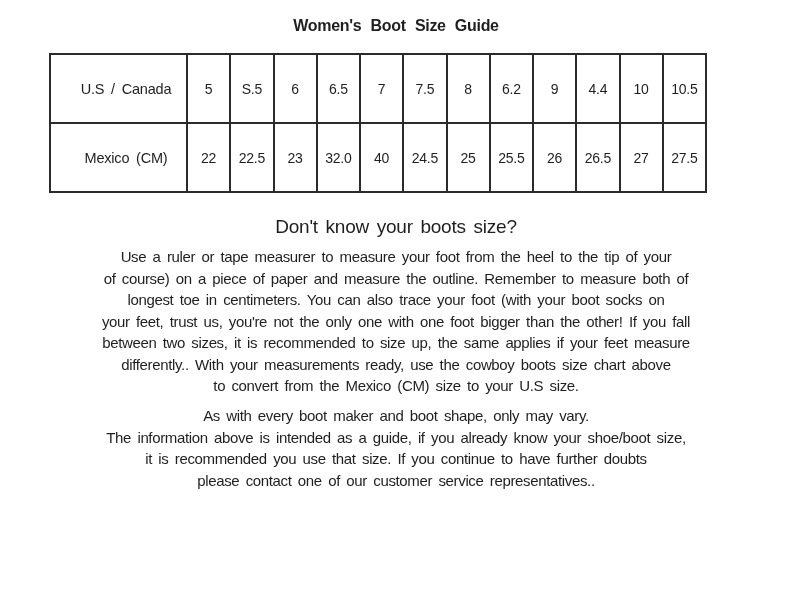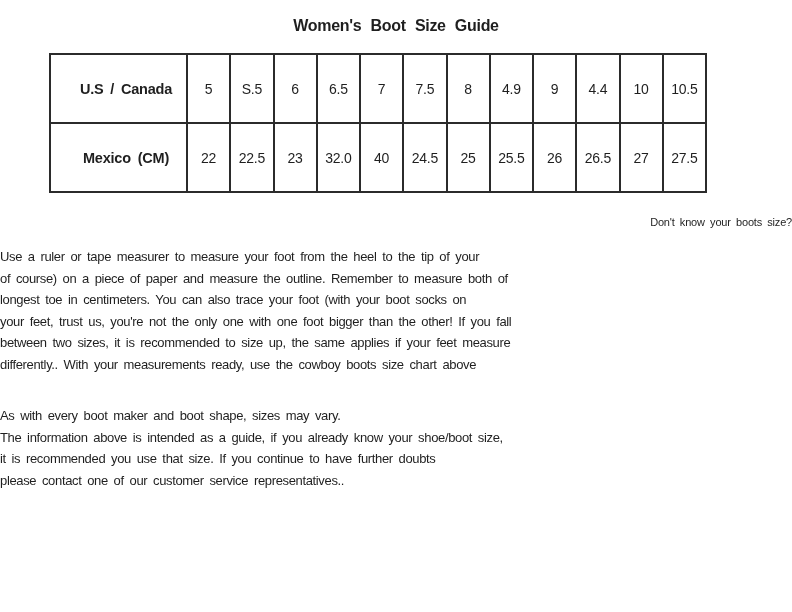--- a/index.html
+++ b/index.html
@@ -31,40 +31,40 @@
   table.size-table td {
     border: 2px solid #2b2b2b;
     text-align: center;
     vertical-align: middle;
     font-size: 14px;
     letter-spacing: -0.2px;
     padding: 0;
   }
   table.size-table tr { height: 69px; }
   table.size-table td.lbl {
-    font-weight: 700;
+    font-weight: 400;
     font-size: 14.5px;
     word-spacing: 3px;
     padding-left: 15px;
   }
   .question {
     position: absolute;
     top: 216px; left: 0; width: 792px;
-    text-align: right;
-    font-size: 11px;
+    text-align: center;
+    font-size: 19px;
     letter-spacing: -0.2px;
     word-spacing: 2.5px;
   }
   .para {
     position: absolute;
     left: 0; width: 792px;
   }
   .para .line {
-    text-align: left;
-    font-size: 13px;
+    text-align: center;
+    font-size: 15px;
     line-height: 21.5px;
     letter-spacing: -0.35px;
     word-spacing: 2.5px;
     white-space: nowrap;
   }
   .para1 { top: 246px; }
   .para2 { top: 405px; }
 </style>
 </head>
 <body>
@@ -90,21 +90,21 @@
   <tbody>
       <tr>
     <td class="lbl">U.S / Canada</td>
     <td>5</td>
     <td>S.5</td>
     <td>6</td>
     <td>6.5</td>
     <td>7</td>
     <td>7.5</td>
     <td>8</td>
-    <td>4.9</td>
+    <td>6.2</td>
     <td>9</td>
     <td>4.4</td>
     <td>10</td>
     <td>10.5</td>
   </tr>
   <tr>
     <td class="lbl">Mexico (CM)</td>
     <td>22</td>
     <td>22.5</td>
     <td>23</td>
@@ -123,20 +123,21 @@
 
 <div class="question">Don't know your boots size?</div>
 
 <div class="para para1">
   <div class="line">Use a ruler or tape measurer to measure your foot from the heel to the tip of your</div>
   <div class="line">of course) on a piece of paper and measure the outline. Remember to measure both of</div>
   <div class="line">longest toe in centimeters. You can also trace your foot (with your boot socks on</div>
   <div class="line">your feet, trust us, you're not the only one with one foot bigger than the other! If you fall</div>
   <div class="line">between two sizes, it is recommended to size up, the same applies if your feet measure</div>
   <div class="line">differently.. With your measurements ready, use the cowboy boots size chart above</div>
+  <div class="line">to convert from the Mexico (CM) size to your U.S size.</div>
 </div>
 
 <div class="para para2">
-  <div class="line">As with every boot maker and boot shape, sizes may vary.</div>
+  <div class="line">As with every boot maker and boot shape, only may vary.</div>
   <div class="line">The information above is intended as a guide, if you already know your shoe/boot size,</div>
   <div class="line">it is recommended you use that size. If you continue to have further doubts</div>
   <div class="line">please contact one of our customer service representatives..</div>
 </div>
 
 </body></html>

